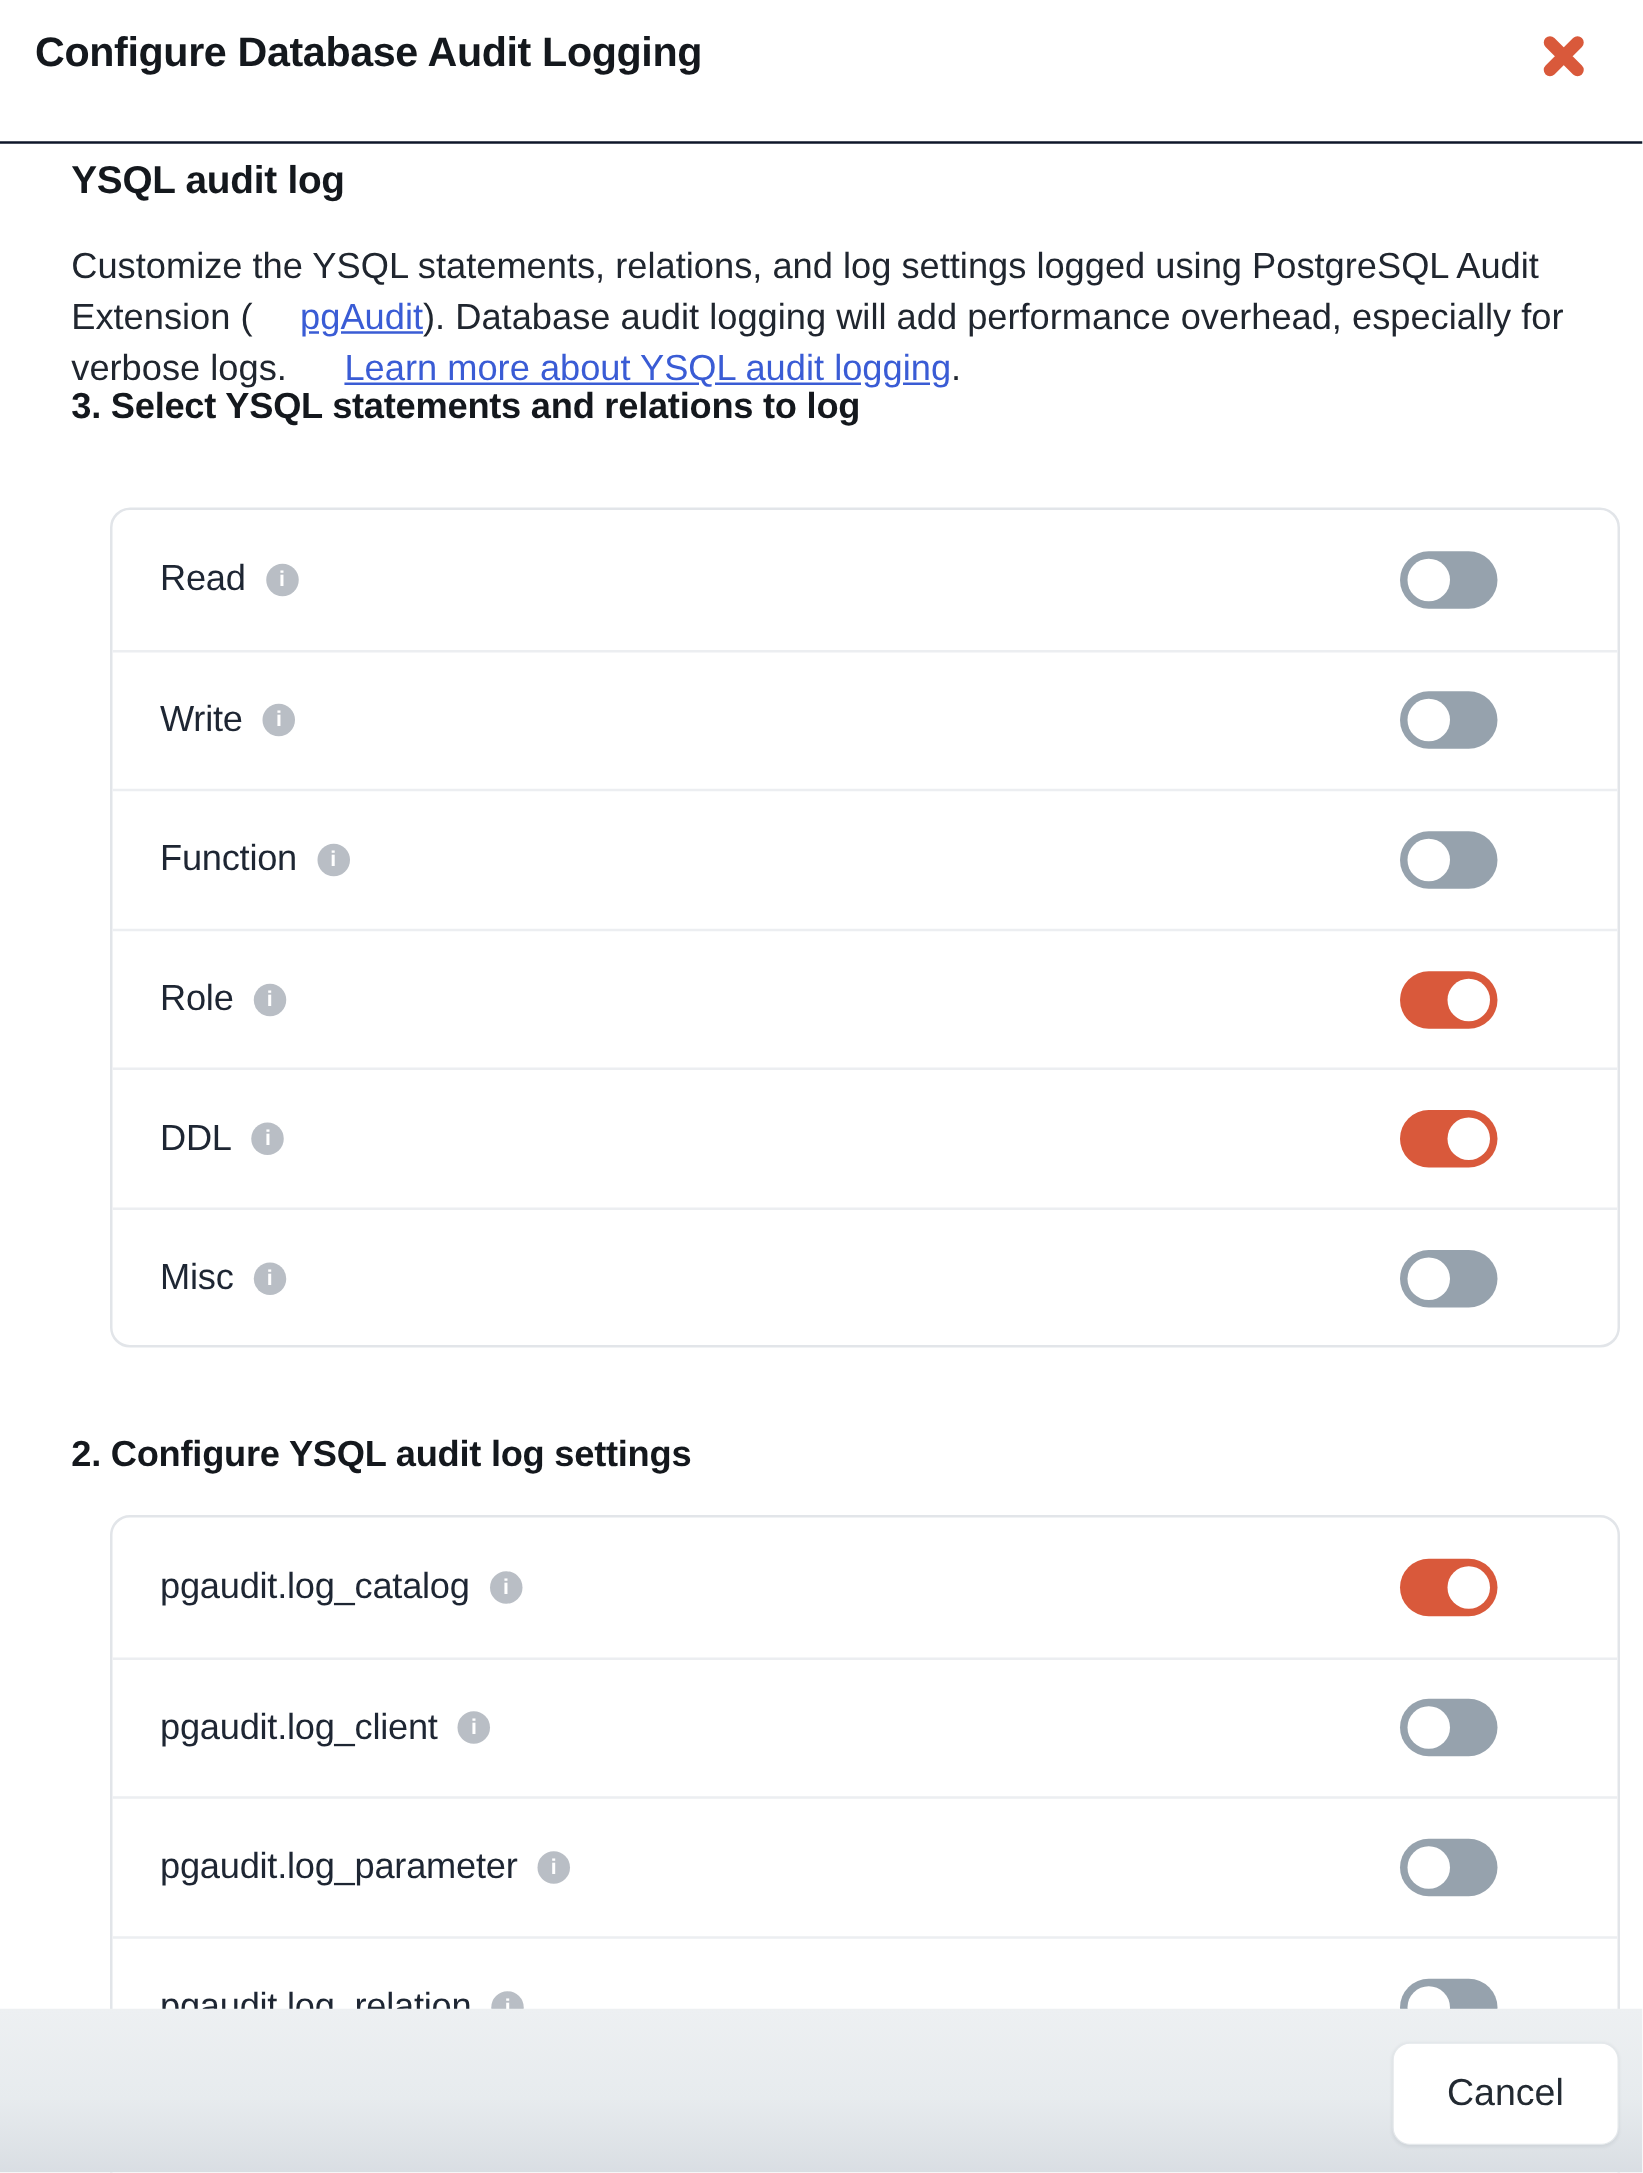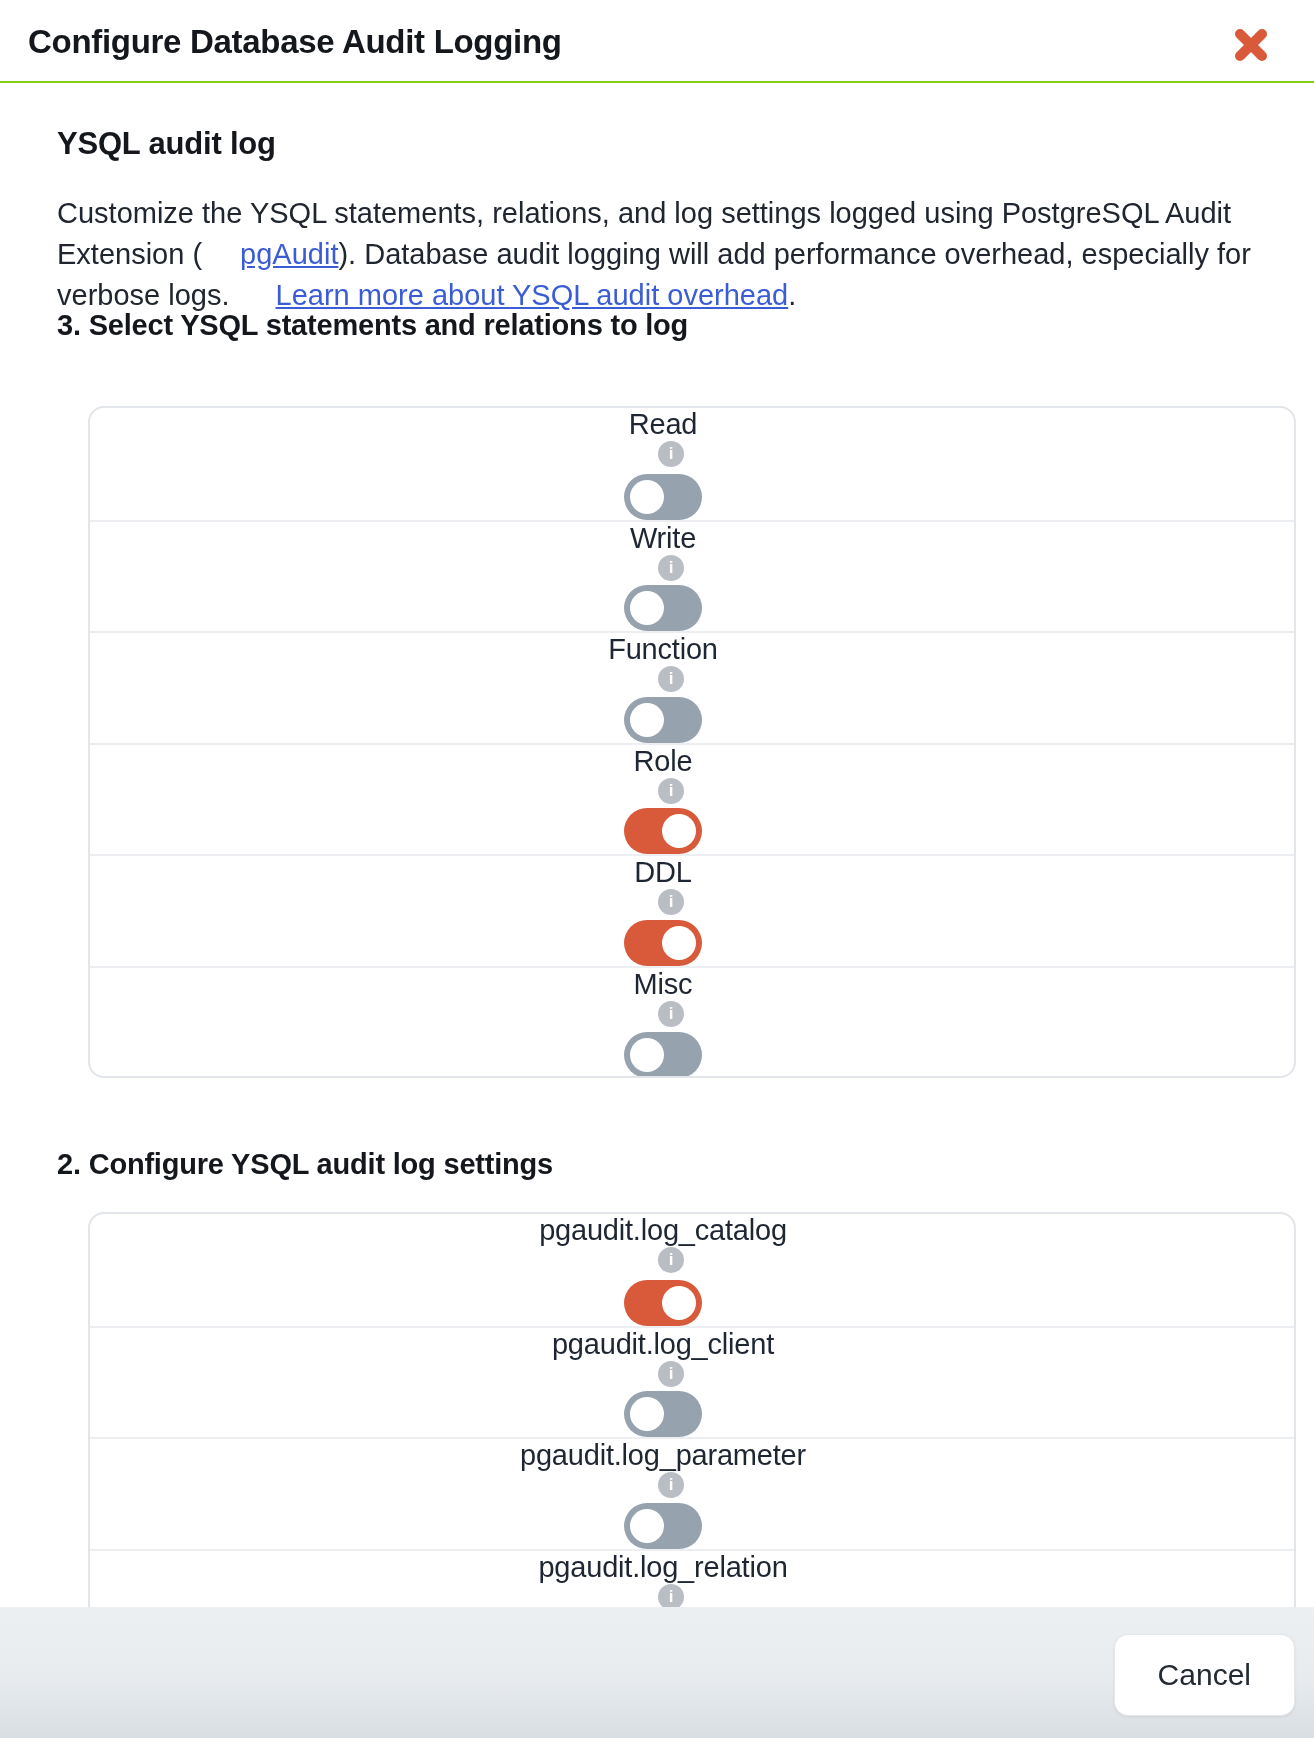--- a/index.html
+++ b/index.html
@@ -18,22 +18,22 @@
     font-family:"Liberation Sans",sans-serif;
     background:#ffffff;
     color:var(--text);
     overflow:hidden;
     position:relative;
   }
   .modal{position:absolute;inset:0;background:#fff;}
 
   
   .modal-header{
-    position:absolute;top:0;left:0;right:0;height:83px;
-    border-bottom:2px solid #84cc16;background:#fff;z-index:5;
+    position:absolute;top:0;left:0;right:0;height:115px;
+    border-bottom:2px solid #0f172a;background:#fff;z-index:5;
   }
   .modal-title{
     position:absolute;left:28px;top:21px;
     font-size:33px;line-height:42px;font-weight:700;color:var(--title);
     letter-spacing:-.3px;
   }
   .close-btn{
     position:absolute;right:40px;top:22px;width:46px;height:46px;
     background:none;border:none;cursor:pointer;display:flex;align-items:center;justify-content:center;
   }
@@ -60,21 +60,20 @@
     border:2px solid var(--card-border);border-radius:16px;
     background:#fff;overflow:hidden;
   }
   #card1{top:406px;height:672px;}
   #card2{top:1212px;height:560px;}
 
   .toggle-row{
     height:111.6px;display:flex;align-items:center;
     padding:0 96px 0 38px;
     border-top:2px solid var(--divider);
-    flex-direction:column;
   }
   .toggle-row:first-child{border-top:none;}
   .row-label{font-size:29px;color:var(--text);letter-spacing:-.2px;}
   .info-icon{
     width:26px;height:26px;border-radius:50%;
     background:var(--info);color:#fff;
     font-size:17px;font-weight:700;font-style:normal;
     display:inline-flex;align-items:center;justify-content:center;
     margin-left:16px;cursor:pointer;flex:0 0 auto;
   }
@@ -124,21 +123,21 @@
       <span style="display:flex;">
         <svg width="40" height="40" viewBox="0 0 40 40">
           <path d="M9 9 L31 31 M31 9 L9 31" stroke="#D9593B" stroke-width="10" stroke-linecap="round" fill="none"></path>
         </svg>
       </span>
     </button>
   </div>
 
   <div class="section-title">YSQL audit log</div>
 
-  <p class="description"><span>Customize the YSQL statements, relations, and log settings logged using PostgreSQL Audit Extension (</span><a>pgAudit</a><span>). Database audit logging will add performance overhead, especially for verbose logs. </span><a>Learn more about YSQL audit overhead</a><span>.</span></p>
+  <p class="description"><span>Customize the YSQL statements, relations, and log settings logged using PostgreSQL Audit Extension (</span><a>pgAudit</a><span>). Database audit logging will add performance overhead, especially for verbose logs. </span><a>Learn more about YSQL audit logging</a><span>.</span></p>
 
   <div id="step1-heading" class="step-heading">3. Select YSQL statements and relations to log</div>
 
   <div id="card1" class="card">
       <div class="toggle-row">
     <span class="row-label">Read</span>
     <i class="info-icon">i</i>
     <span class="spacer"></span>
     <button class="toggle off" role="switch" aria-checked="false">
       <span class="knob"></span>

